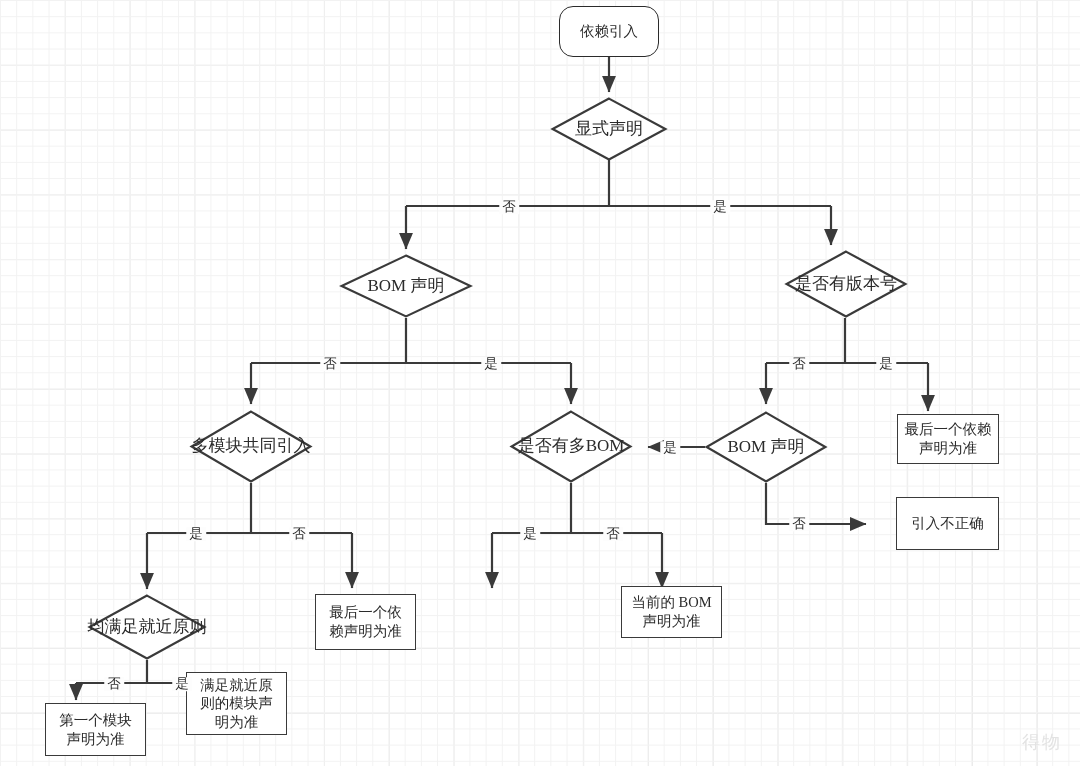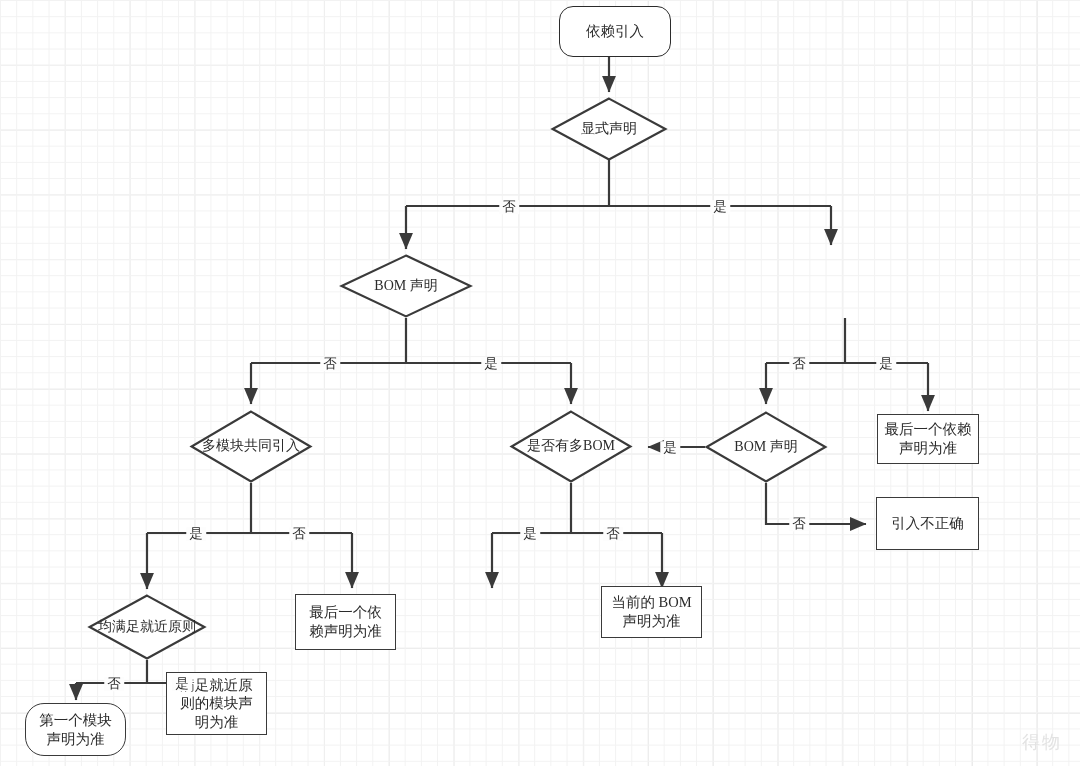--- a/index.html
+++ b/index.html
@@ -36,20 +36,21 @@
     justify-content: center;
     text-align: center;
     color: #2b2b2b;
     font-size: 14.5px;
     line-height: 1.28;
     z-index: 3;
   }
   .node.box {
     border: 1.6px solid #3a3a3a;
     background: #ffffff;
+    margin-left: 20px;
   }
   .node.rounded {
     border: 1.8px solid #2b2b2b;
     background: #ffffff;
     border-radius: 14px;
   }
   .diamond-wrap {
     position: absolute;
     z-index: 3;
   }
@@ -61,21 +62,21 @@
   .diamond-label {
     position: absolute;
     left: 0; top: 0;
     width: 100%;
     height: 100%;
     display: flex;
     align-items: center;
     justify-content: center;
     text-align: center;
     color: #2b2b2b;
-    font-size: 14px;
+    font-size: 17px;
     line-height: 1.2;
     white-space: nowrap;
   }
   .edge-label {
     position: absolute;
     z-index: 4;
     color: #2b2b2b;
     font-size: 13.5px;
     line-height: 1;
     background: #fdfdfd;
@@ -141,38 +142,44 @@
       <path d="M492,533 L492,588" marker-end="url(#ah)"></path>
       <path d="M662,533 L662,588" marker-end="url(#ah)"></path>
 
       <path d="M147,660 L147,683"></path>
       <path d="M76,683 L216,683"></path>
       <path d="M76,683 L76,700" marker-end="url(#ah)"></path>
       <path d="M216,683 L216,700" marker-end="url(#ah)"></path>
     </g>
   </svg>
 
-  <div class="node rounded" style="left:559px; top:6px; width:112px; height:51px;">
+  <div class="node rounded" style="left:559px; top:6px; width:100px; height:51px;">
     <span>依赖引入</span>
   </div>
 
   <div class="diamond-wrap" style="left:551px; top:97px; width:116px; height:64px;">
     <svg width="116" height="64" viewBox="0 0 116 64" xmlns="http://www.w3.org/2000/svg">
       <polygon points="58,1.6 114.4,32 58,62.4 1.6,32" fill="#ffffff" stroke="#3a3a3a" stroke-width="2.2"></polygon>
     </svg>
     <div class="diamond-label">显式声明</div>
   </div>
 
   <div class="diamond-wrap" style="left:340px; top:254px; width:132px; height:64px;">
     <svg width="132" height="64" viewBox="0 0 132 64" xmlns="http://www.w3.org/2000/svg">
       <polygon points="66,1.6 130.4,32 66,62.4 1.6,32" fill="#ffffff" stroke="#3a3a3a" stroke-width="2.2"></polygon>
     </svg>
     <div class="diamond-label">BOM 声明</div>
   </div>
 
+  <div class="diamond-wrap" style="left:785px; top:250px; width:122px; height:68px;">
+    <svg width="122" height="68" viewBox="0 0 122 68" xmlns="http://www.w3.org/2000/svg">
+      <polygon points="61,1.6 120.4,34 61,66.4 1.6,34" fill="#ffffff" stroke="#3a3a3a" stroke-width="2.2"></polygon>
+    </svg>
+    <div class="diamond-label">是否有版本号</div>
+  </div>
 
   <div class="diamond-wrap" style="left:190px; top:410px; width:122px; height:73px;">
     <svg width="122" height="73" viewBox="0 0 122 73" xmlns="http://www.w3.org/2000/svg">
       <polygon points="61,1.6 120.4,36.5 61,71.4 1.6,36.5" fill="#ffffff" stroke="#3a3a3a" stroke-width="2.2"></polygon>
     </svg>
     <div class="diamond-label">多模块共同引入</div>
   </div>
 
   <div class="diamond-wrap" style="left:510px; top:410px; width:122px; height:73px;">
     <svg width="122" height="73" viewBox="0 0 122 73" xmlns="http://www.w3.org/2000/svg">
@@ -208,21 +215,21 @@
     <span>最后一个依
 赖声明为准</span>
   </div>
 
 
   <div class="node box" style="left:601px; top:586px; width:101px; height:52px; white-space:pre-line;">
     <span>当前的 BOM
 声明为准</span>
   </div>
 
-  <div class="node box" style="left:25px; top:703px; width:101px; height:53px; white-space:pre-line;border-radius:19px;">
+  <div class="node box" style="left:25px; top:703px; width:101px; height:53px; white-space:pre-line;">
     <span>第一个模块
 声明为准</span>
   </div>
 
   <div class="node box" style="left:166px; top:672px; width:101px; height:63px; white-space:pre-line;">
     <span>满足就近原
 则的模块声
 明为准</span>
   </div>
 

